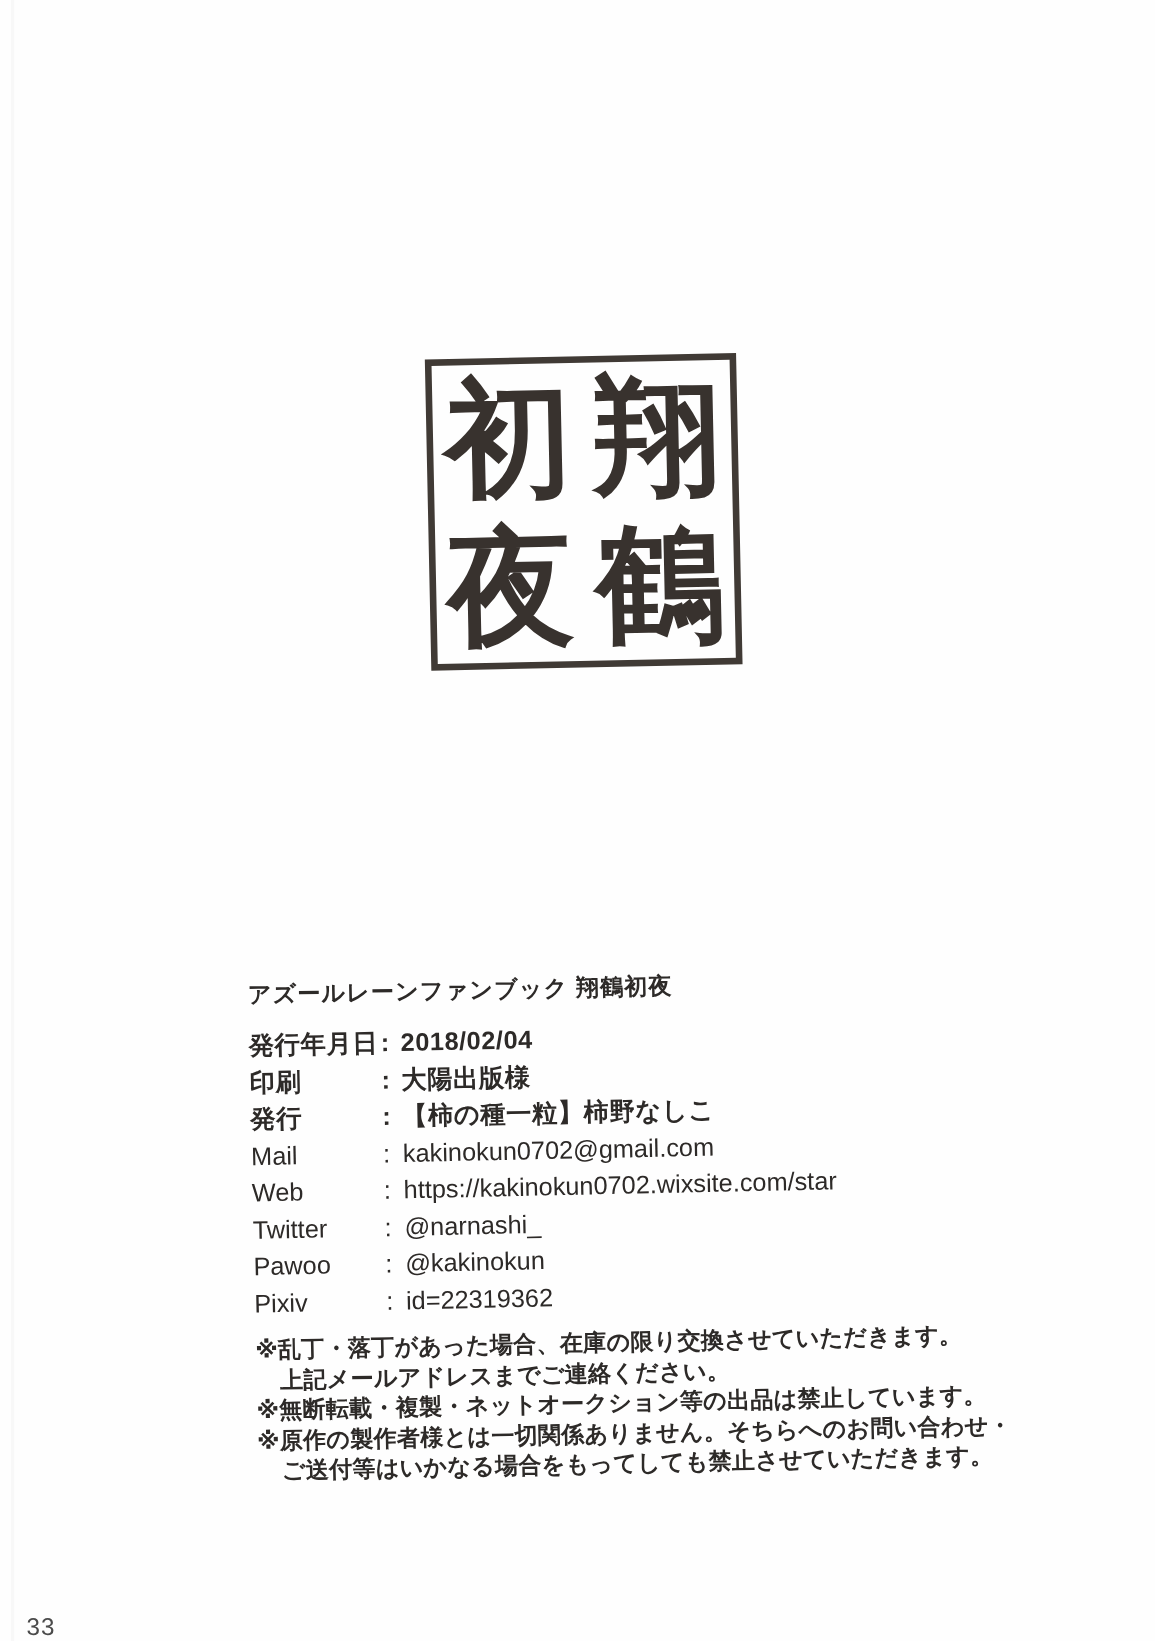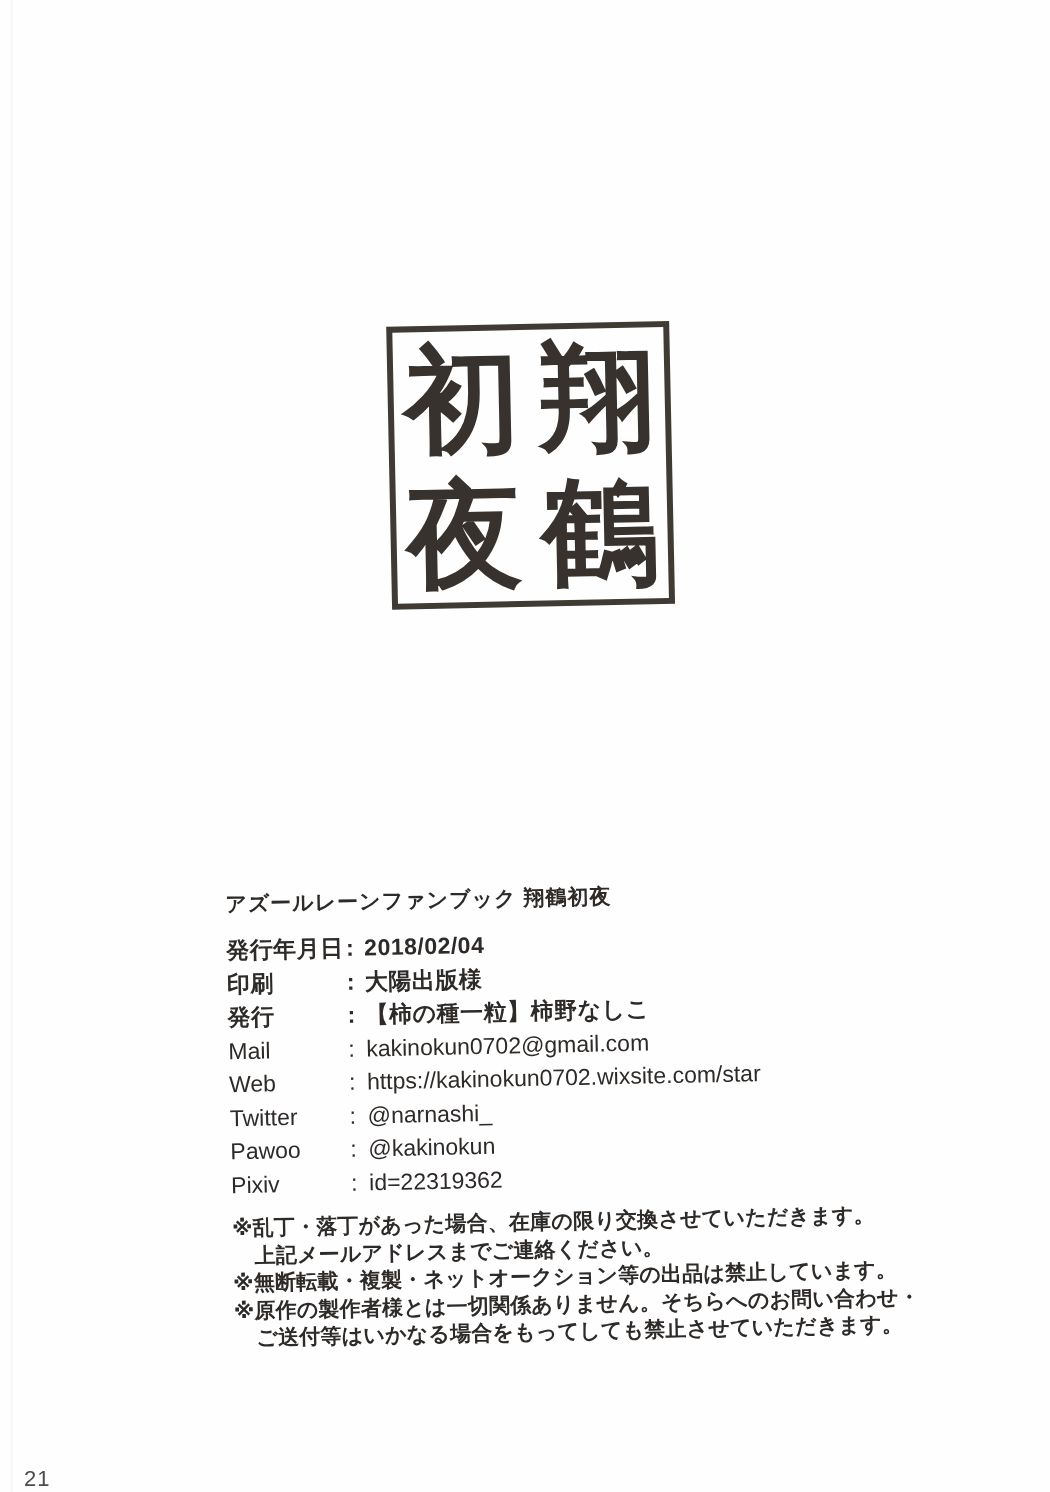--- a/index.html
+++ b/index.html
@@ -175,14 +175,14 @@
           <span class="prefix">※</span><span>原作の製作者様とは一切関係ありません。そちらへのお問い合わせ・</span>
         </div>
         <div class="note-line cont">
           <span class="prefix"></span><span>ご送付等はいかなる場合をもってしても禁止させていただきます。</span>
         </div>
       </div>
     </div>
 
   </div>
 
-  <div class="page-number">21</div>
+  <div class="page-number">33</div>
 </div>
 
 </body></html>

